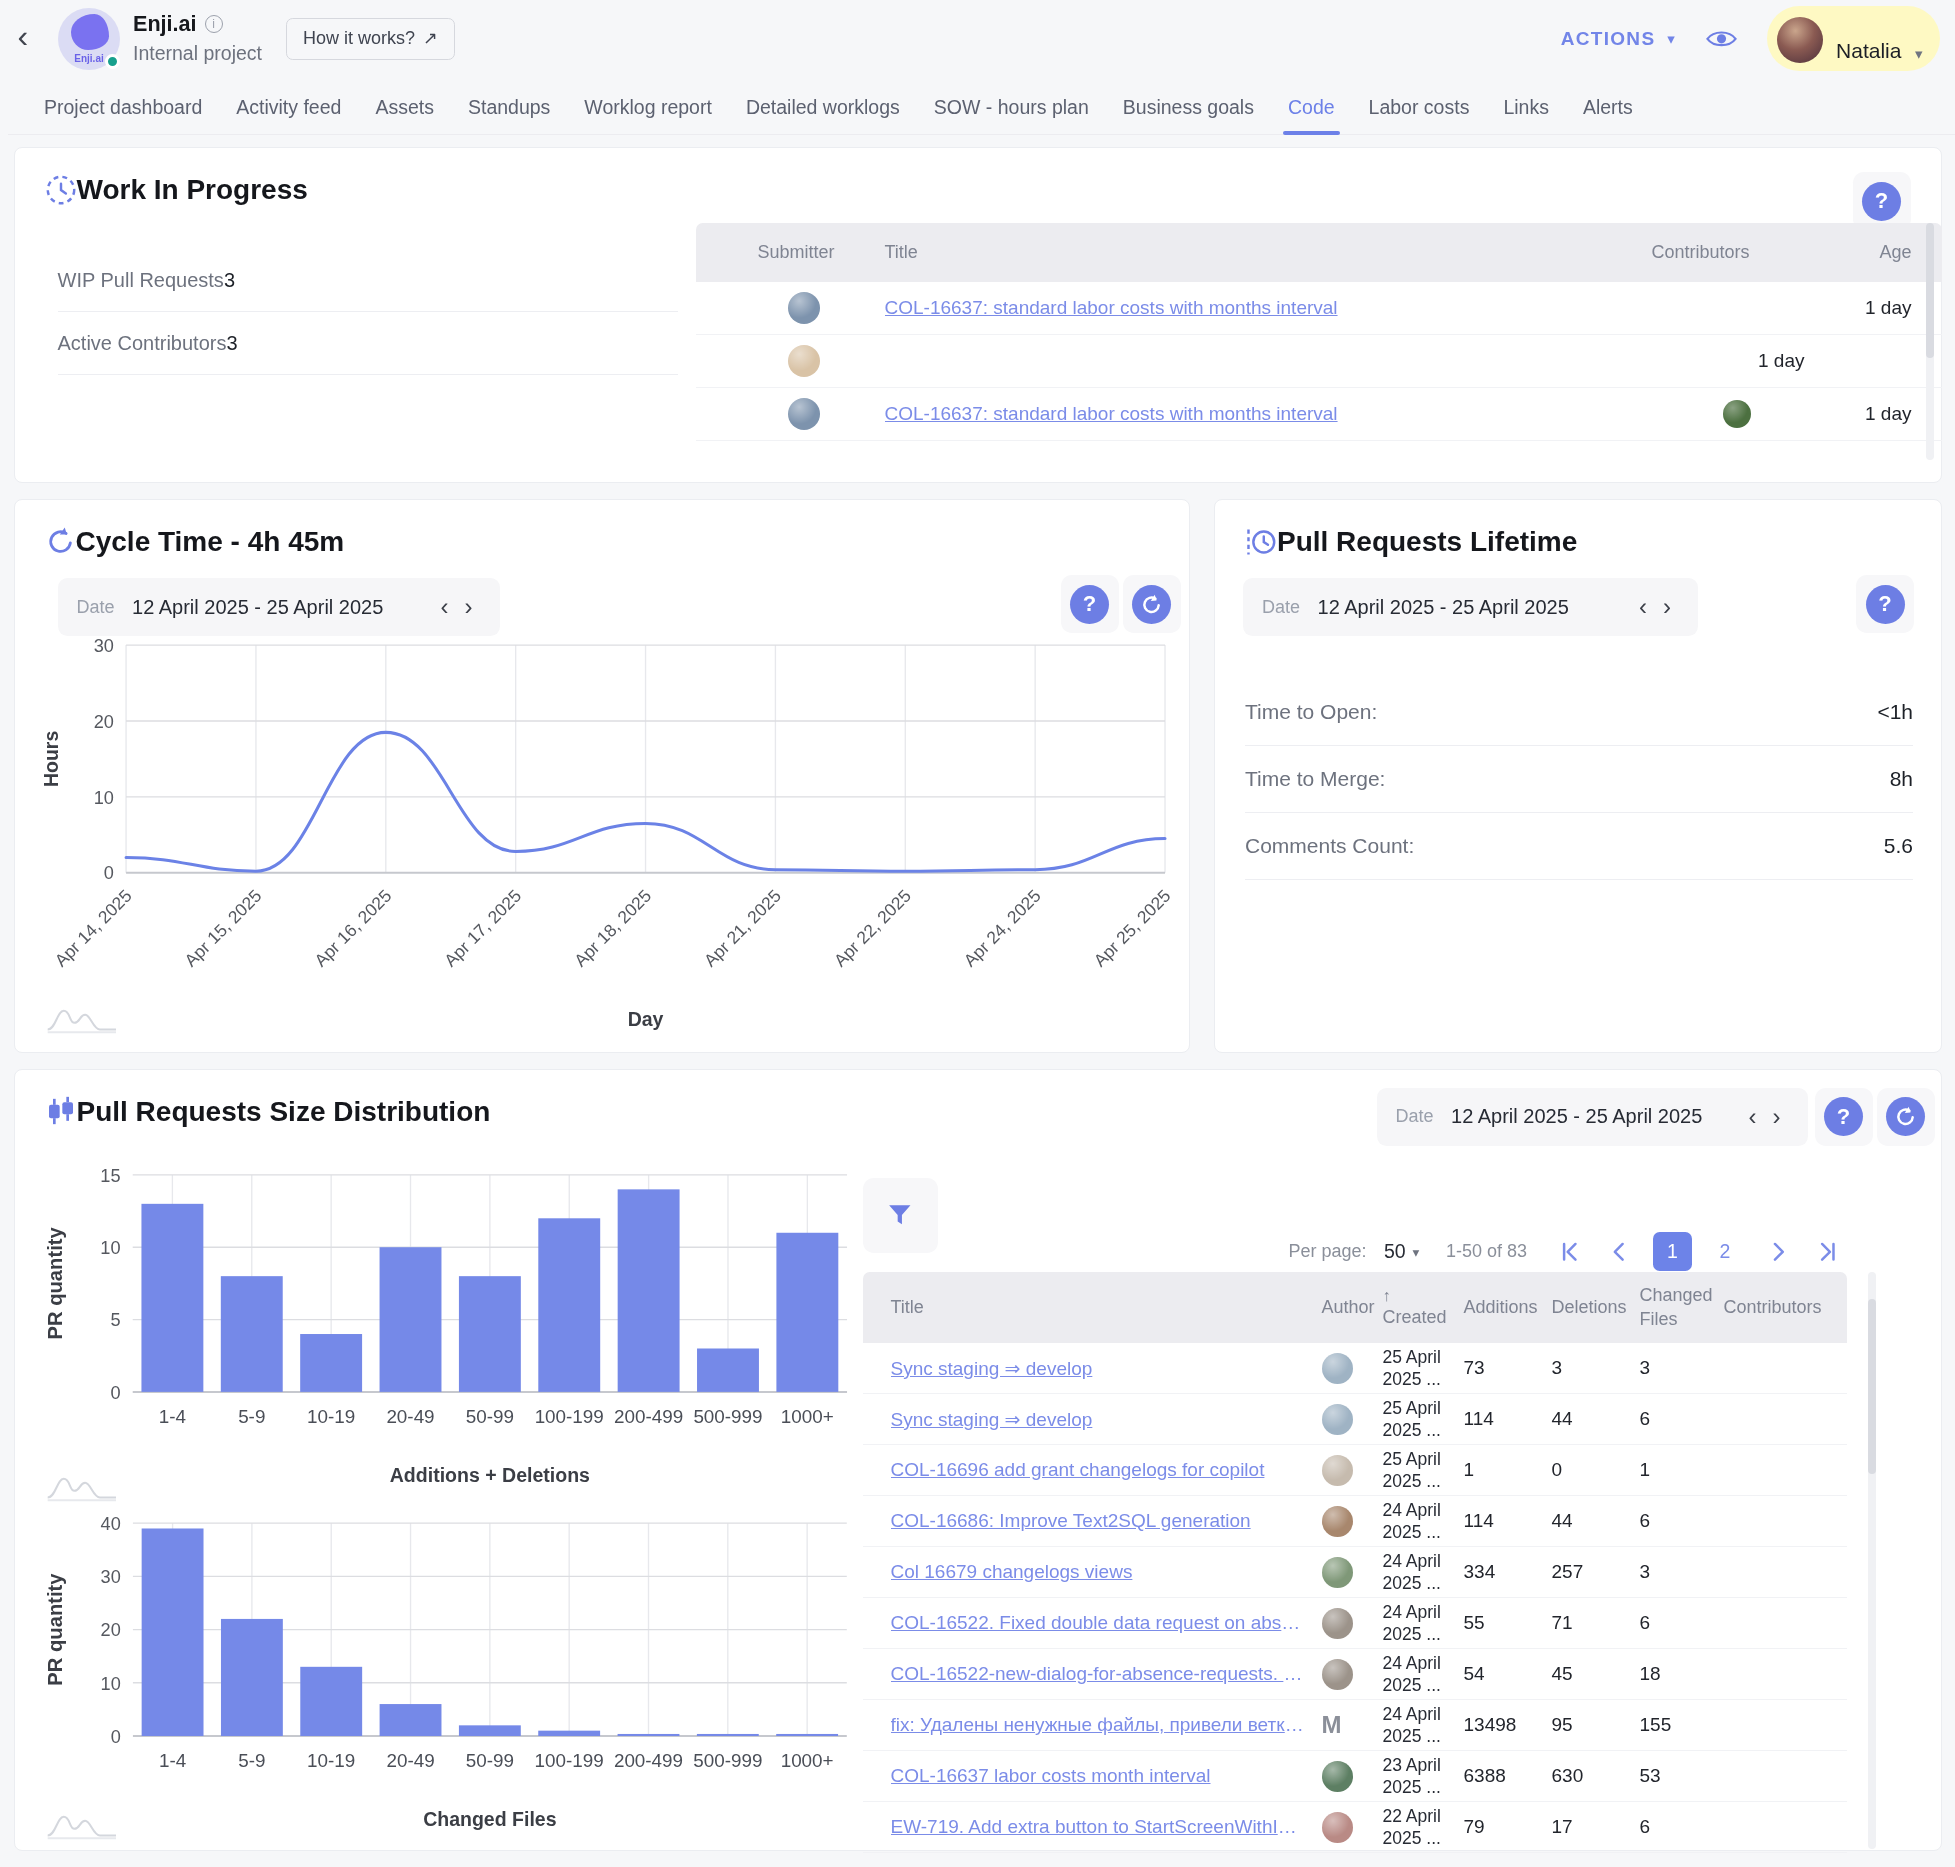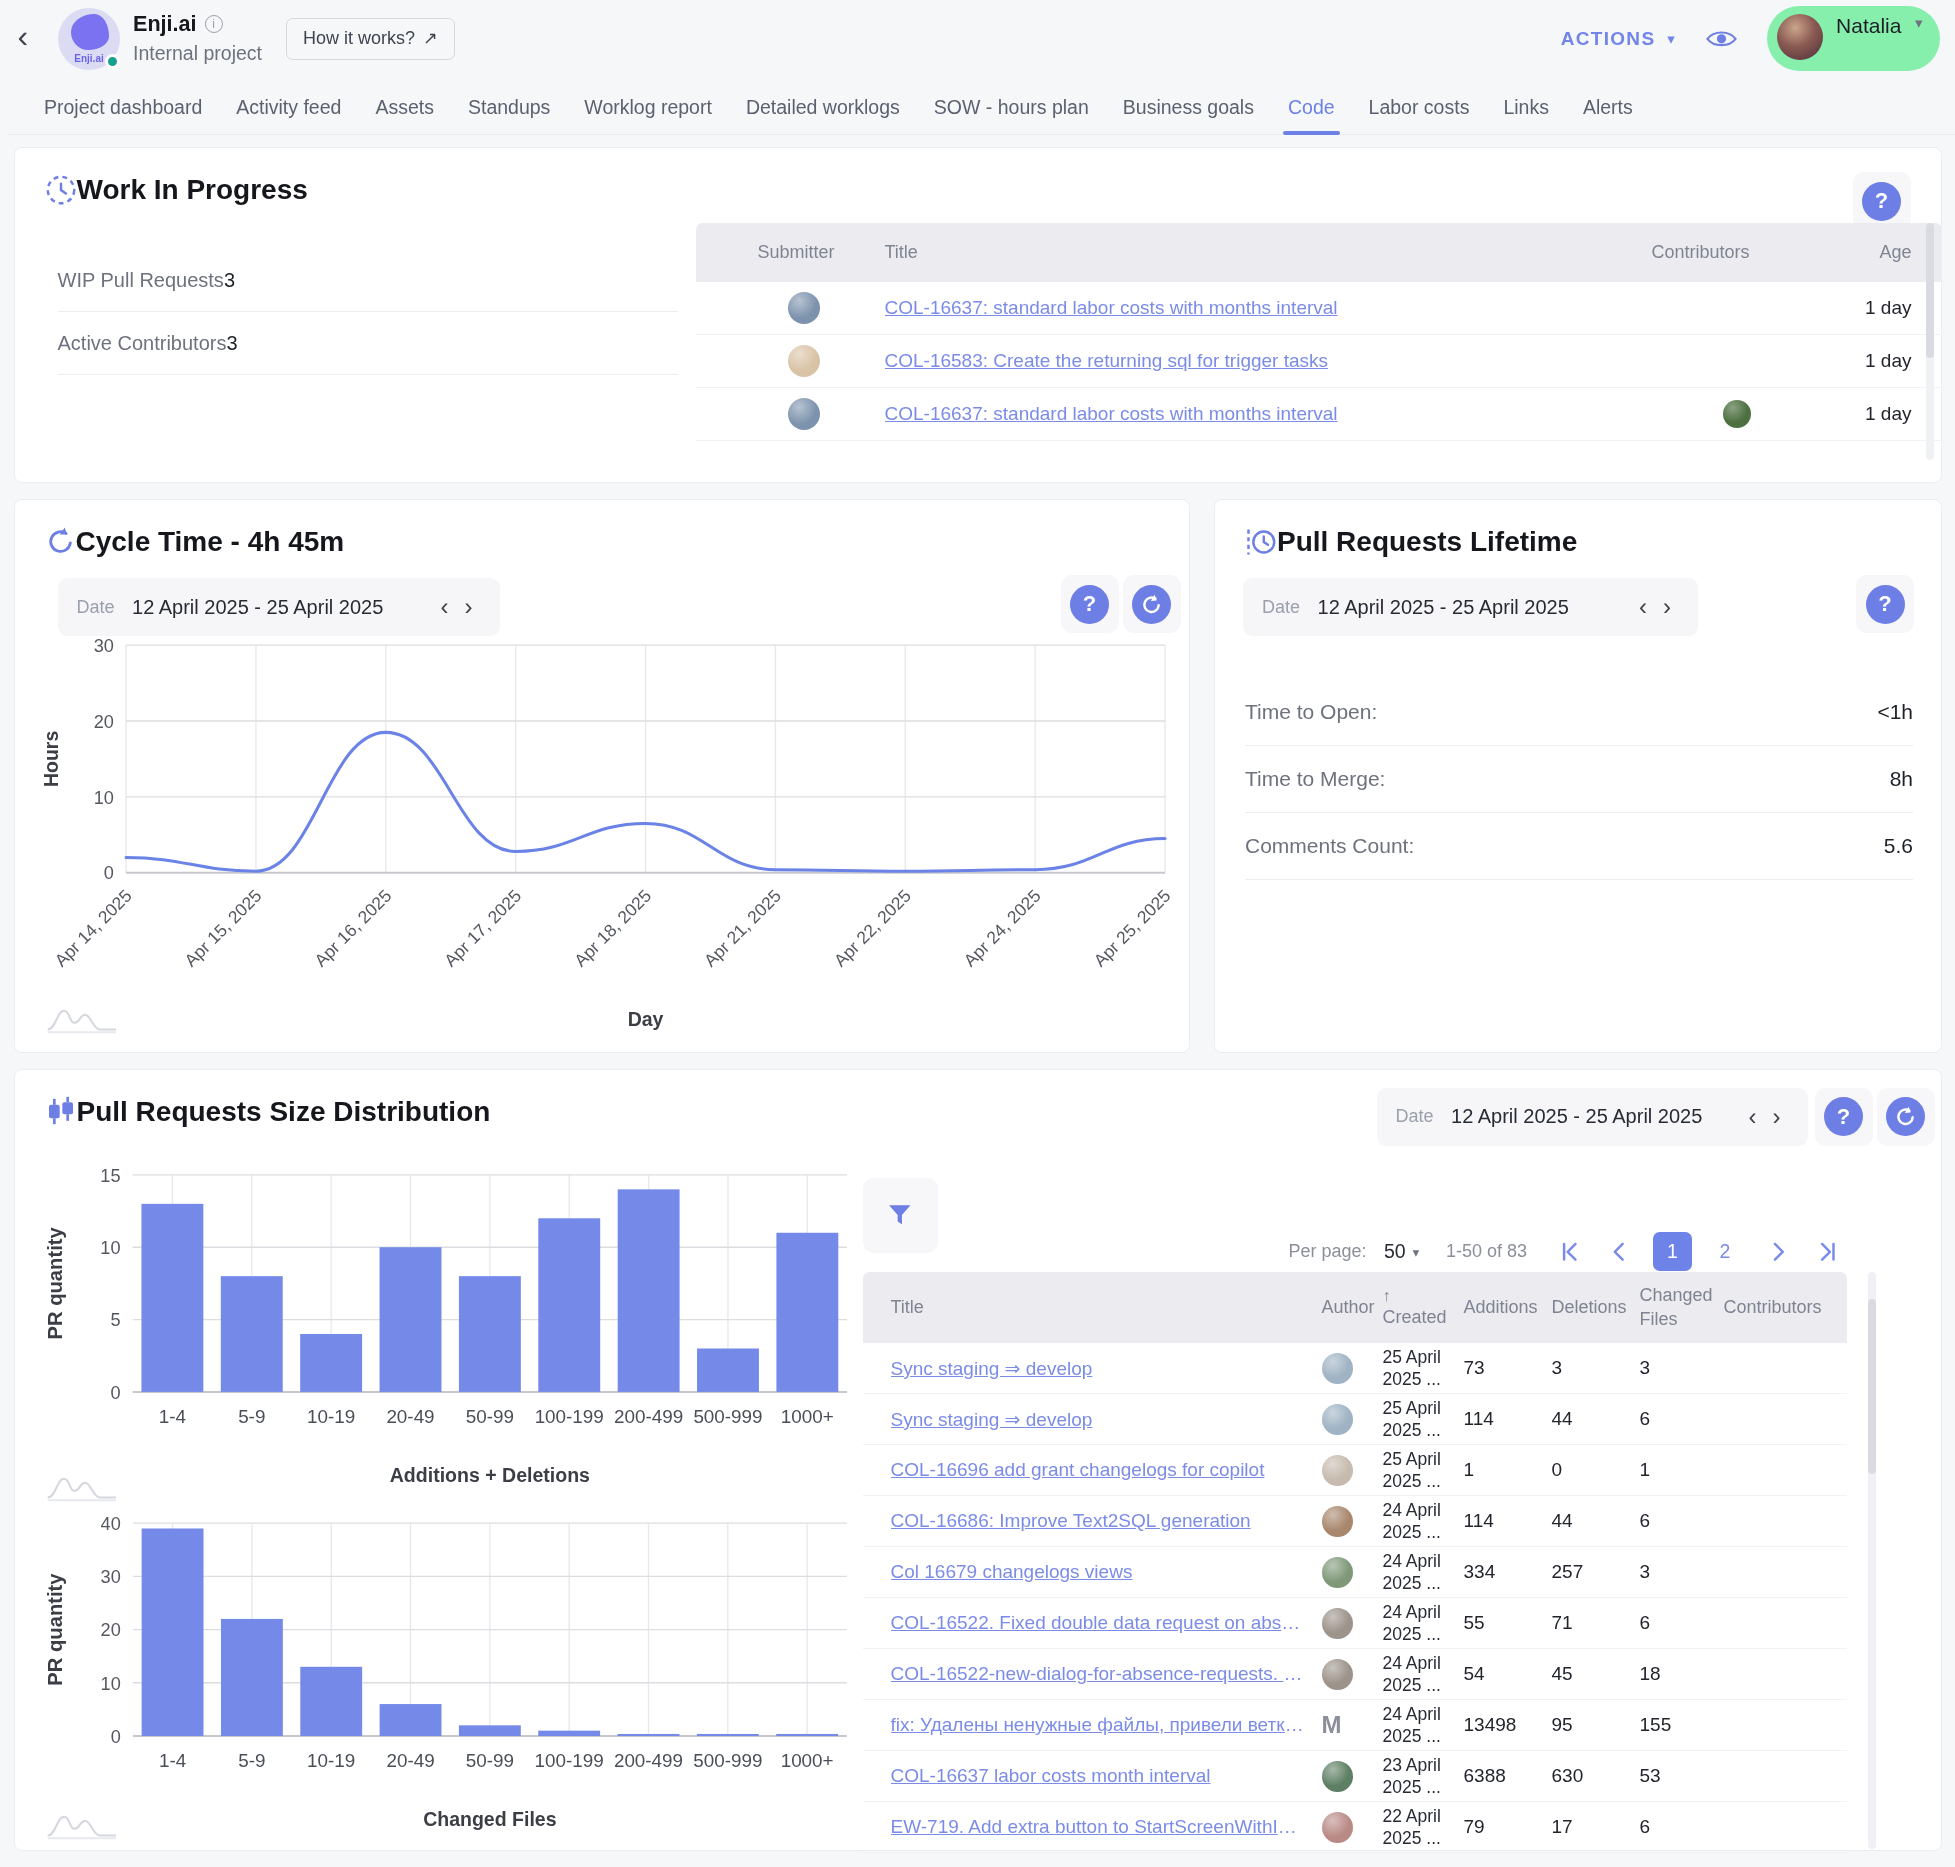--- a/index.html
+++ b/index.html
@@ -13,21 +13,21 @@
   .logo .dot{position:absolute;right:0px;bottom:1.3px;width:15px;height:15px;border-radius:50%;background:#17a08d;border:3.4px solid #fff}
   .apptitle{position:absolute;left:133px;top:10.8px;font-size:21.6px;font-weight:bold;color:#16181d;display:flex;align-items:center;gap:8px}
   .info-icon{display:inline-flex;width:18px;height:18px;border:1.3px solid #9ca1ac;border-radius:50%;color:#9ca1ac;font-size:12px;align-items:center;justify-content:center;font-weight:normal}
   .subtitle{position:absolute;left:133px;top:42px;font-size:19.5px;color:#6d727e}
   .hiw{position:absolute;left:286px;top:17.5px;height:42px;padding:0 16px;border:1.3px solid #d6d8de;border-radius:6.7px;background:transparent;font-size:18px;color:#3f4450;display:flex;align-items:center;gap:8px;cursor:pointer}
   .hiw .ext{font-size:17.5px;color:#3f4450}
   .hdr-right{position:absolute;right:15px;top:5.4px;height:67px;display:flex;align-items:center;gap:30px}
   .actions{display:flex;align-items:center;gap:12px;font-size:19px;letter-spacing:1.3px;color:#7285e8;font-weight:bold;background:none;border:none;cursor:pointer}
   .caret{font-size:15px;color:#7285e8}
   .eye-btn{background:none;border:none;cursor:pointer;display:flex}
-  .userpill{height:65px;background:#86efac;border-radius:34px;display:flex;align-items:flex-start;gap:13.5px;padding:8px 17.5px 8px 9.4px;cursor:pointer;border:none}
+  .userpill{height:65px;background:#fef9c3;border-radius:34px;display:flex;align-items:flex-end;gap:13.5px;padding:8px 17.5px 8px 9.4px;cursor:pointer;border:none}
   .uavatar{width:46px;height:46px;border-radius:50%;background:radial-gradient(circle at 40% 30%,#caa58c 0%,#8a5a52 45%,#4a2e3a 100%)}
   .uname{font-size:21px;color:#1c1f26}
   .ucaret{font-size:15px;color:#6f7480}
   
   .tabsrow{position:absolute;left:8px;top:80px;width:100%;height:55px;border-bottom:1.3px solid #ececf0;display:flex;align-items:stretch;padding-left:19px}
   .tab{padding:0 17px;font-size:19.5px;color:#5c6170;display:flex;align-items:center;position:relative;cursor:pointer;white-space:nowrap}
   .tab.active{color:#6c80e8}
   .tab.active::after{content:"";position:absolute;left:12px;right:12px;bottom:-1.3px;height:4px;border-radius:2.7px;background:#6c80e8}
   
   .card{position:absolute;background:#fff;border:0.7px solid #ebedf1;border-radius:8px}
@@ -176,23 +176,20 @@
           <div>
             <a class="tlink">COL-16637: standard labor costs with months interval</a>
           </div>
           <div style="display: grid;"></div>
           <div class="age">1 day</div>
         </div>
         <div class="wt-row">
           <div style="display: grid;">
             <div class="av" style="background: radial-gradient(circle at 35% 28%, rgba(255, 255, 255, 0.45), rgba(0, 0, 0, 0) 55%), rgb(217, 195, 166);"></div>
           </div>
-          <div>
-            <a class="tlink">COL-16583: Create the returning sql for trigger tasks</a>
-          </div>
           <div style="display: grid;"></div>
           <div class="age">1 day</div>
         </div>
         <div class="wt-row">
           <div style="display: grid;">
             <div class="av" style="background: radial-gradient(circle at 35% 28%, rgba(255, 255, 255, 0.45), rgba(0, 0, 0, 0) 55%), rgb(125, 147, 173);"></div>
           </div>
           <div>
             <a class="tlink">COL-16637: standard labor costs with months interval</a>
           </div>

